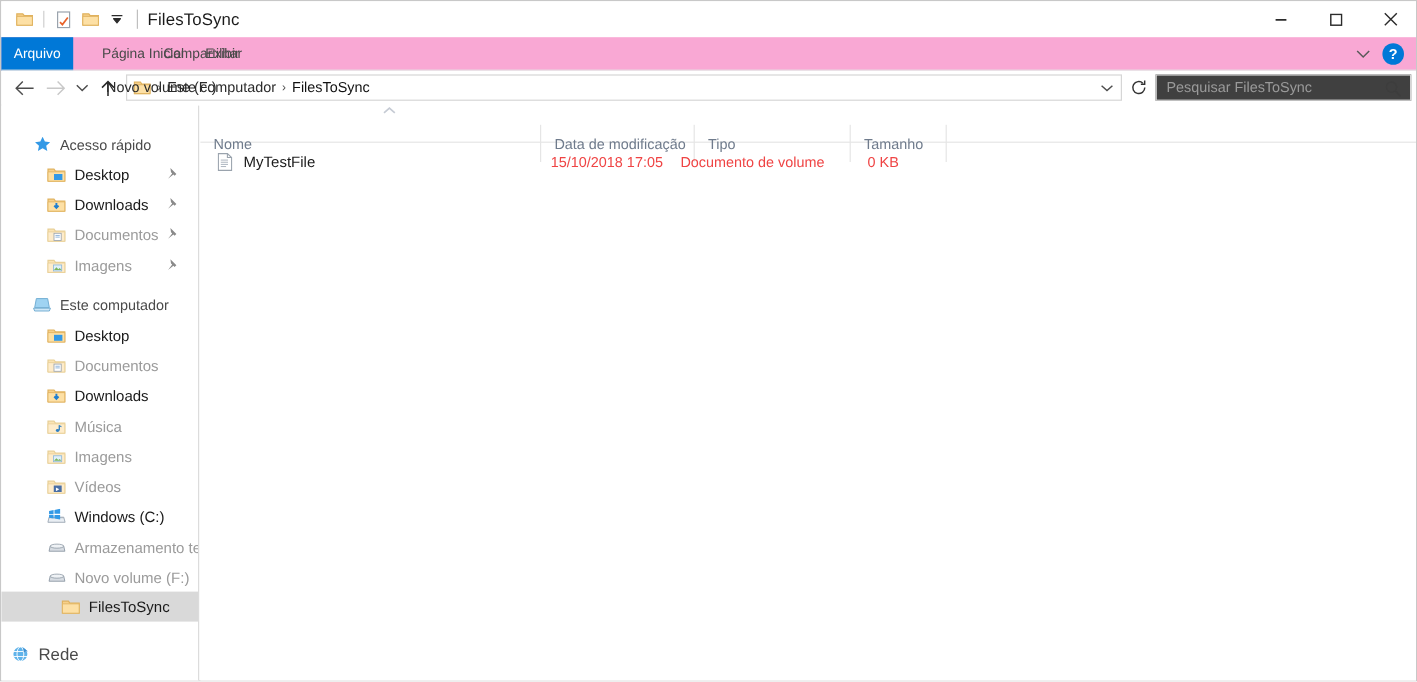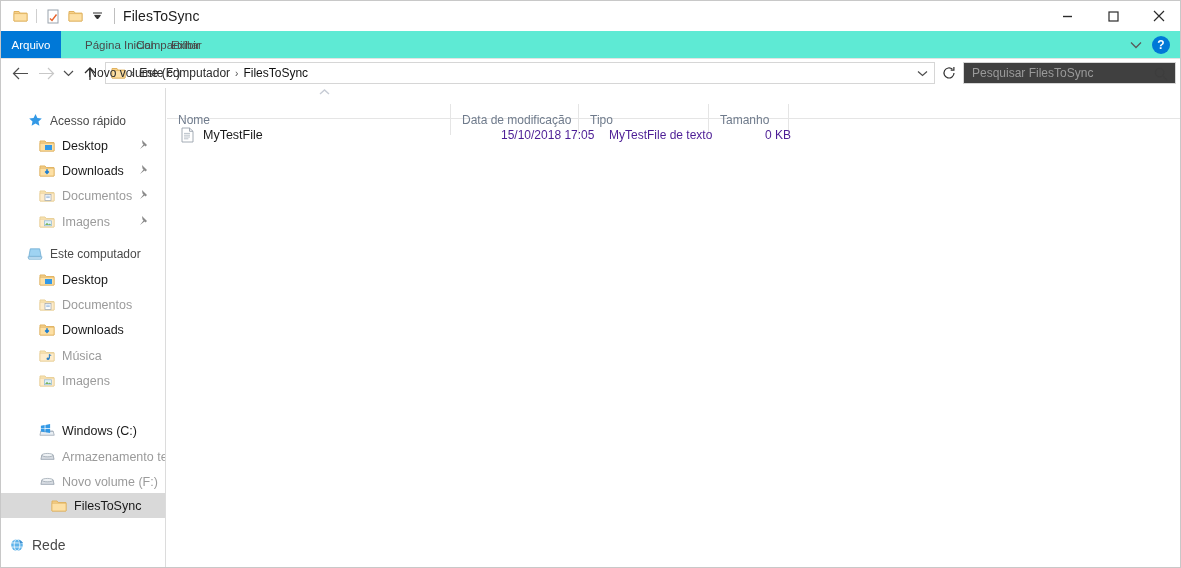--- a/index.html
+++ b/index.html
@@ -46,21 +46,21 @@
   }
   .wc {
     width: 46px; height: 30px;
     display: flex; align-items: center; justify-content: center;
   }
 
   
   .ribbon {
     position: absolute; left: 0; top: 30px;
     width: 1181px; height: 28px;
-    background: #5eead4;
+    background: #f9a8d4;
     display: flex; align-items: stretch;
   }
   .tab-file {
     width: 60px; height: 28px;
     background: #0078d7; color: #ffffff;
     font-size: 11.5px;
     display: flex; align-items: center; justify-content: center;
   }
   .tab {
     height: 28px; display: flex; align-items: center;
@@ -197,21 +197,21 @@
   .filerow {
     position: absolute; left: 0; top: 36px;
     width: 836px; height: 22px; padding-left: 16px;
   }
   .cell {
     position: absolute; top: 0; height: 22px;
     display: flex; align-items: center;
     font-size: 12.5px; color: #1a1a1a;
     white-space: nowrap;
   }
-  .cell.meta { font-size: 12px; color: #4c1d95; margin-left: 42px; }
+  .cell.meta { font-size: 12px; color: #ef4444; }
   .fileico { margin-right: 9px; display: flex; align-items: center; }
 
   svg { display: block; }
 </style>
 </head>
 <body>
 
 <div id="app">
 
   <div class="titlebar">
@@ -479,20 +479,31 @@
         <svg width="16" height="14" viewBox="0 0 16 14">
             <path d="M1 2h5l1.2 1.6H15V12H1z" fill="#fbe4b4" stroke="#e8cf96"></path>
             <path d="M1 4.2h14V12H1z" fill="#feeccb" stroke="#e8cf96" stroke-width=".7"></path>
             <rect x="5.6" y="5.8" width="6.8" height="5" fill="#dff0fa" stroke="#8fb8d8" stroke-width=".7"></rect>
             <path d="M6 10l2-2.2 1.6 1.6 1.2-1 1.4 1.6z" fill="#7ab55c"></path>
           </svg>
       </span>
       <span class="nav-label dim">Imagens</span>
     </div>
 
+    <div class="nav-row" style="top:305px;padding-left:38px">
+      <span class="nav-ico">
+        <svg width="16" height="14" viewBox="0 0 16 14">
+            <path d="M1 2h5l1.2 1.6H15V12H1z" fill="#fbe4b4" stroke="#e8cf96"></path>
+            <path d="M1 4.2h14V12H1z" fill="#feeccb" stroke="#e8cf96" stroke-width=".7"></path>
+            <rect x="5.8" y="5.6" width="6.6" height="5.4" fill="#4a6fa5"></rect>
+            <path d="M7.6 7.2l2.8 1.5-2.8 1.6z" fill="#fff"></path>
+          </svg>
+      </span>
+      <span class="nav-label dim">Vídeos</span>
+    </div>
 
     <div class="nav-row" style="top:330px;padding-left:38px">
       <span class="nav-ico">
         <svg width="17" height="14" viewBox="0 0 17 14">
             <path d="M2 7h13l1.2 4.5H1z" fill="#e9eef3" stroke="#9aa6b2" stroke-width=".8"></path>
             <path d="M2 7.5h13" stroke="#9aa6b2" stroke-width=".6"></path>
             <path d="M2 1.5l4-.8v3.6H2zM6.8.6l5-1v4.4h-5z" fill="#3399e6"></path>
             <path d="M2 5h4v3.2l-4-.7zM6.8 5h5v4l-5-.8z" fill="#3399e6"></path>
           </svg>
       </span>
@@ -568,18 +579,18 @@
         <span class="fileico">
           <svg width="13" height="16" viewBox="0 0 13 16">
             <path d="M1 1h7.5L12 4.3V15H1z" fill="#ffffff" stroke="#9aa3ad" stroke-width=".9"></path>
             <path d="M8.5 1v3.3H12" fill="none" stroke="#9aa3ad" stroke-width=".9"></path>
             <path d="M3 6.4h6M3 8.2h6M3 10h6M3 11.8h4.4" stroke="#a9b2bc" stroke-width=".8"></path>
           </svg>
         </span>
         <span>MyTestFile</span>
       </div>
       <div class="cell meta" style="left:292px">15/10/2018 17:05</div>
-      <div class="cell meta" style="left:400px">MyTestFile de texto</div>
+      <div class="cell meta" style="left:400px">Documento de volume</div>
       <div class="cell meta" style="left:556px">0 KB</div>
     </div>
   </div>
 
 </div>
 
 </body></html>

